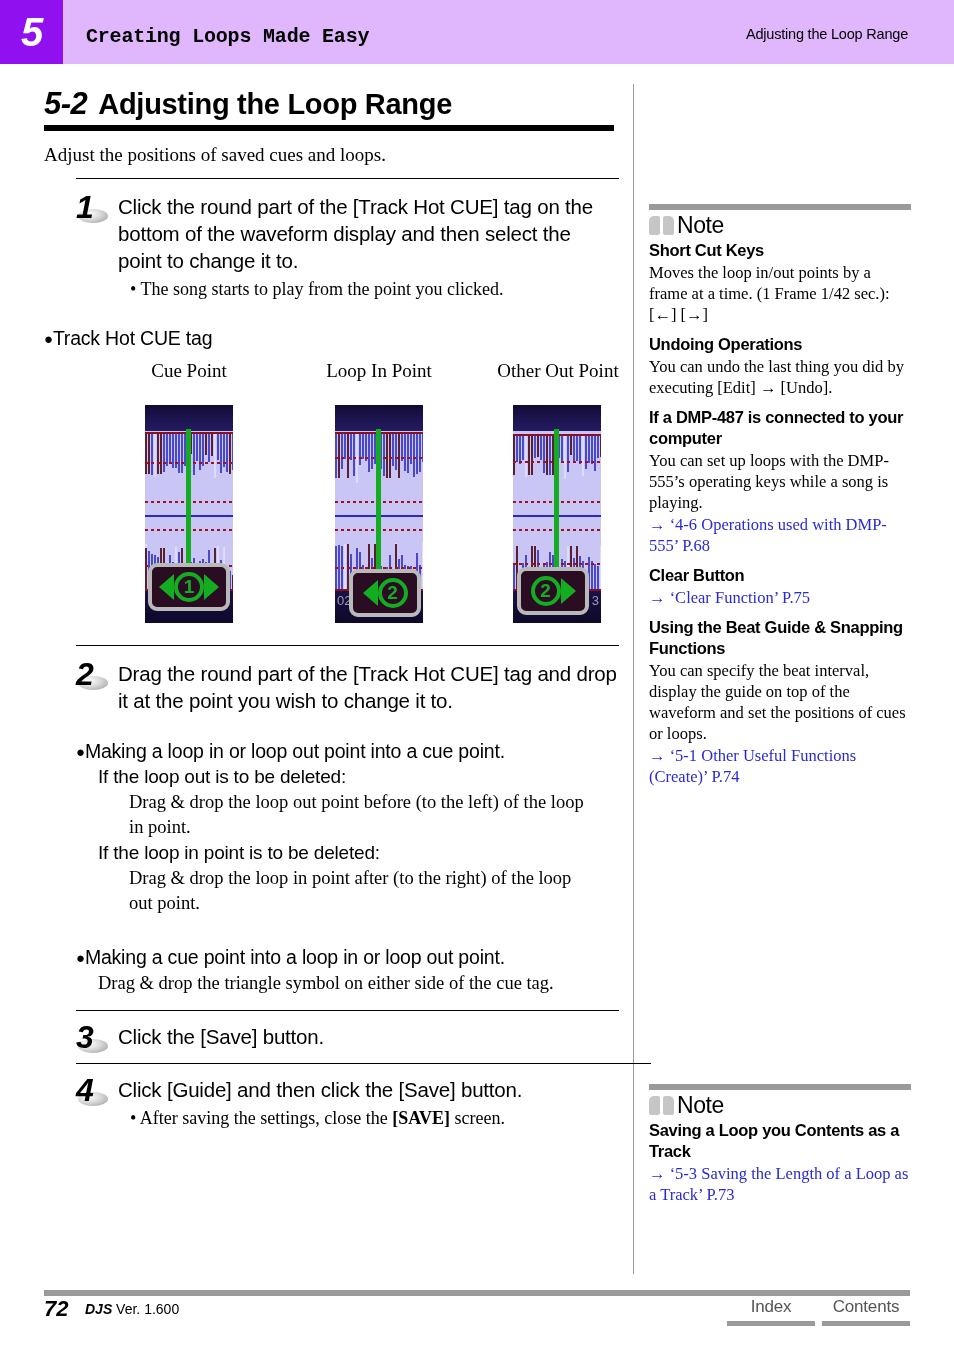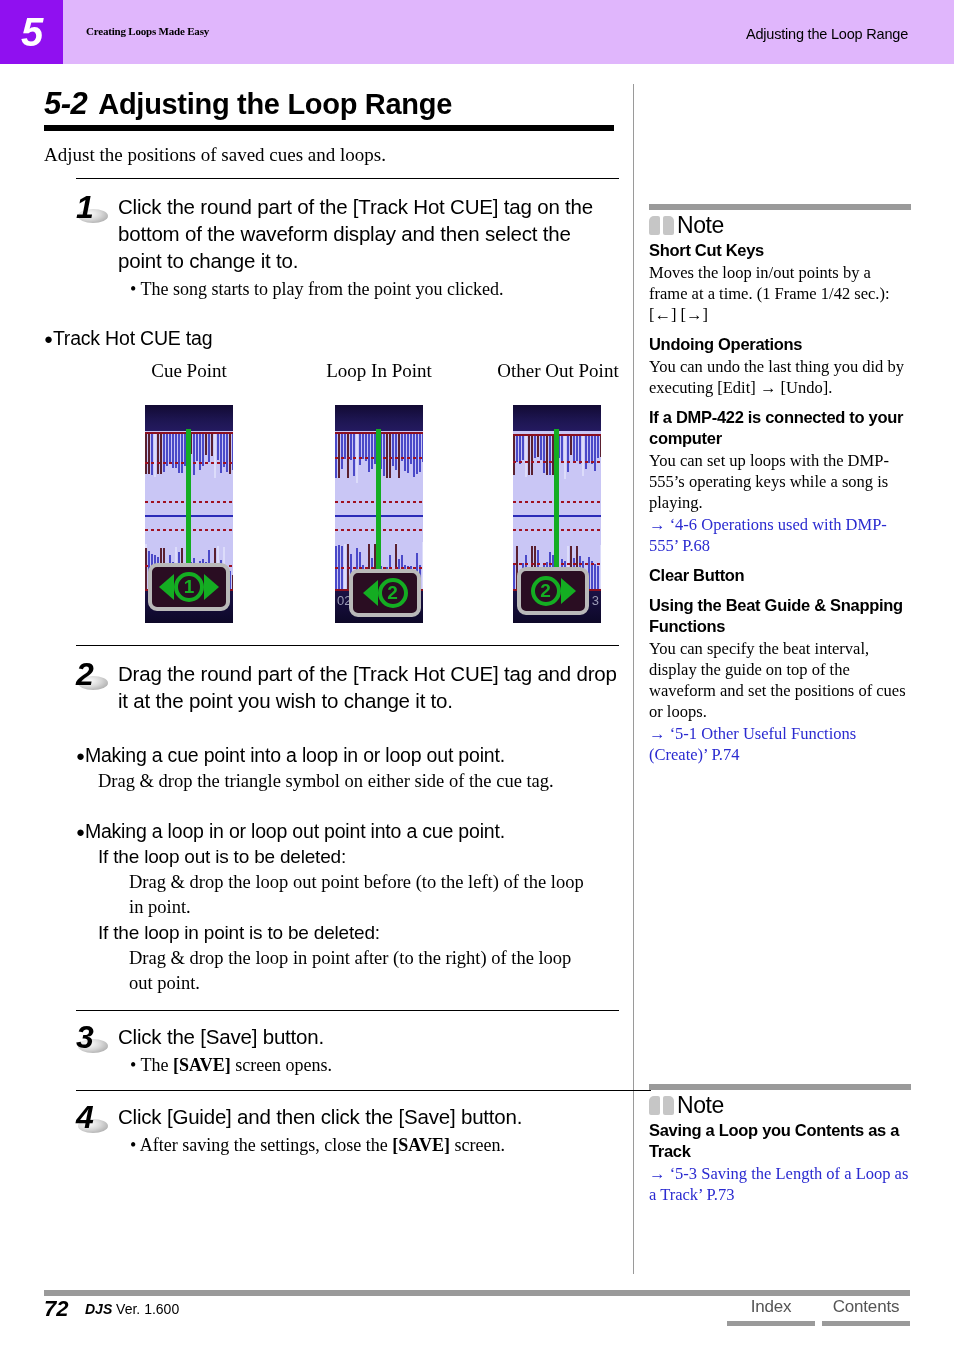--- a/index.html
+++ b/index.html
@@ -3,22 +3,22 @@
 <meta charset="utf-8">
 <style>
   html,body{margin:0;padding:0;background:#fff;}
   body{width:954px;height:1352px;position:relative;font-family:"Liberation Serif",serif;color:#000;}
 
   
   .hdr{position:absolute;left:0;top:0;width:954px;height:64px;background:#e0b6fc;}
   .hdr-badge{position:absolute;left:0;top:0;width:63px;height:64px;background:#9010f0;
              color:#fff;font-family:"Liberation Sans",sans-serif;font-weight:bold;font-style:italic;
              font-size:40px;line-height:64px;text-align:center;letter-spacing:-1px;}
-  .hdr-chapter{position:absolute;left:86px;top:25px;font-family:Liberation Serif, serif;
-               font-weight:bold;font-size:11px;letter-spacing:-0.2px;}
+  .hdr-chapter{position:absolute;left:86px;top:25px;font-family:Liberation Mono, monospace;
+               font-weight:bold;font-size:20px;letter-spacing:-0.2px;}
   .hdr-section{position:absolute;right:46px;top:26px;font-family:"Liberation Sans",sans-serif;
                font-size:14.5px;letter-spacing:-0.2px;}
 
   
   .col-sep{position:absolute;left:633px;top:84px;width:1px;height:1190px;background:#9a9a9a;}
 
   
   .title-wrap{position:absolute;left:44px;top:86px;width:570px;}
   .title-line{display:flex;align-items:baseline;font-family:"Liberation Sans",sans-serif;}
   .title-num{font-size:31px;font-weight:bold;font-style:italic;letter-spacing:-0.5px;}
@@ -434,46 +434,45 @@
   <div class="hrule"></div>
 
   <div class="step" style="margin-top:14px;">
     <div class="stepnum">
       <span class="disc"></span>
       <span class="glyph">2</span>
     </div>
     <div class="steptext">Drag the round part of the [Track Hot CUE] tag and drop it at the point you wish to change it to.</div>
   </div>
 
-  <div style="margin-top:30px;margin-left:32px;">
-    <div class="bullethead"><span class="dot">●</span><span>Making a cue point into a loop in or loop out point.</span></div>
-    <div class="serifline" style="margin-left:22px;margin-top:2px;">Drag &amp; drop the triangle symbol on either side of the cue tag.</div>
-  </div>
-
   <div style="margin-top:26px;margin-left:32px;">
     <div class="bullethead"><span class="dot">●</span><span>Making a loop in or loop out point into a cue point.</span></div>
     <div class="sansline" style="margin-left:22px;margin-top:1px;">If the loop out is to be deleted:</div>
     <div class="serifline" style="margin-left:53px;">Drag &amp; drop the loop out point before (to the left) of the loop</div>
     <div class="serifline" style="margin-left:53px;">in point.</div>
     <div class="sansline" style="margin-left:22px;">If the loop in point is to be deleted:</div>
     <div class="serifline" style="margin-left:53px;">Drag &amp; drop the loop in point after (to the right) of the loop</div>
     <div class="serifline" style="margin-left:53px;">out point.</div>
   </div>
+
+  <div style="margin-top:30px;margin-left:32px;">
+    <div class="bullethead"><span class="dot">●</span><span>Making a cue point into a loop in or loop out point.</span></div>
+    <div class="serifline" style="margin-left:22px;margin-top:2px;">Drag &amp; drop the triangle symbol on either side of the cue tag.</div>
+  </div>
 </div>
 
 <div class="lcol" style="top:1010px;">
   <div class="hrule"></div>
 
   <div class="step" style="margin-top:12px;">
     <div class="stepnum">
       <span class="disc"></span>
       <span class="glyph">3</span>
     </div>
     <div class="steptext">Click the [Save] button.</div>
-    <div class="substep"><span>• The </span><b>[SAVE]</b><span> screen opens.</span></div>
   </div>
 
   <div class="hrule-wide" style="margin-top:13px;"></div>
 
   <div class="step" style="margin-top:12px;">
     <div class="stepnum">
       <span class="disc"></span>
       <span class="glyph">4</span>
     </div>
     <div class="steptext">Click [Guide] and then click the [Save] button.</div>
@@ -490,25 +489,26 @@
     </div>
     <div class="notetitle">Note</div>
   </div>
 
   <div class="nh first">Short Cut Keys</div>
   <div class="nb">Moves the loop in/out points by a frame at a time. (1 Frame   1/42 sec.): [←] [→]</div>
 
   <div class="nh">Undoing Operations</div>
   <div class="nb">You can undo the last thing you did by executing [Edit] → [Undo].</div>
 
-  <div class="nh">If a DMP-422 is connected to your computer</div>
+  <div class="nh">If a DMP-487 is connected to your computer</div>
   <div class="nb">You can set up loops with the DMP-555’s operating keys while a song is playing.</div>
   <div class="nb"><span class="arw lnk">→</span> <span class="lnk">‘4-6 Operations used with DMP-555’ P.68</span></div>
 
   <div class="nh">Clear Button</div>
+  <div class="nb"><span class="arw lnk">→</span> <span class="lnk">‘Clear Function’ P.75</span></div>
 
   <div class="nh">Using the Beat Guide &amp; Snapping Functions</div>
   <div class="nb">You can specify the beat interval, display the guide on top of the waveform and set the positions of cues or loops.</div>
   <div class="nb"><span class="arw lnk">→</span> <span class="lnk">‘5-1 Other Useful Functions (Create)’ P.74</span></div>
 </div>
 
 <div class="rcol" style="top:1084px;">
   <div class="notebar"></div>
   <div class="notehead">
     <div class="bookicon">

